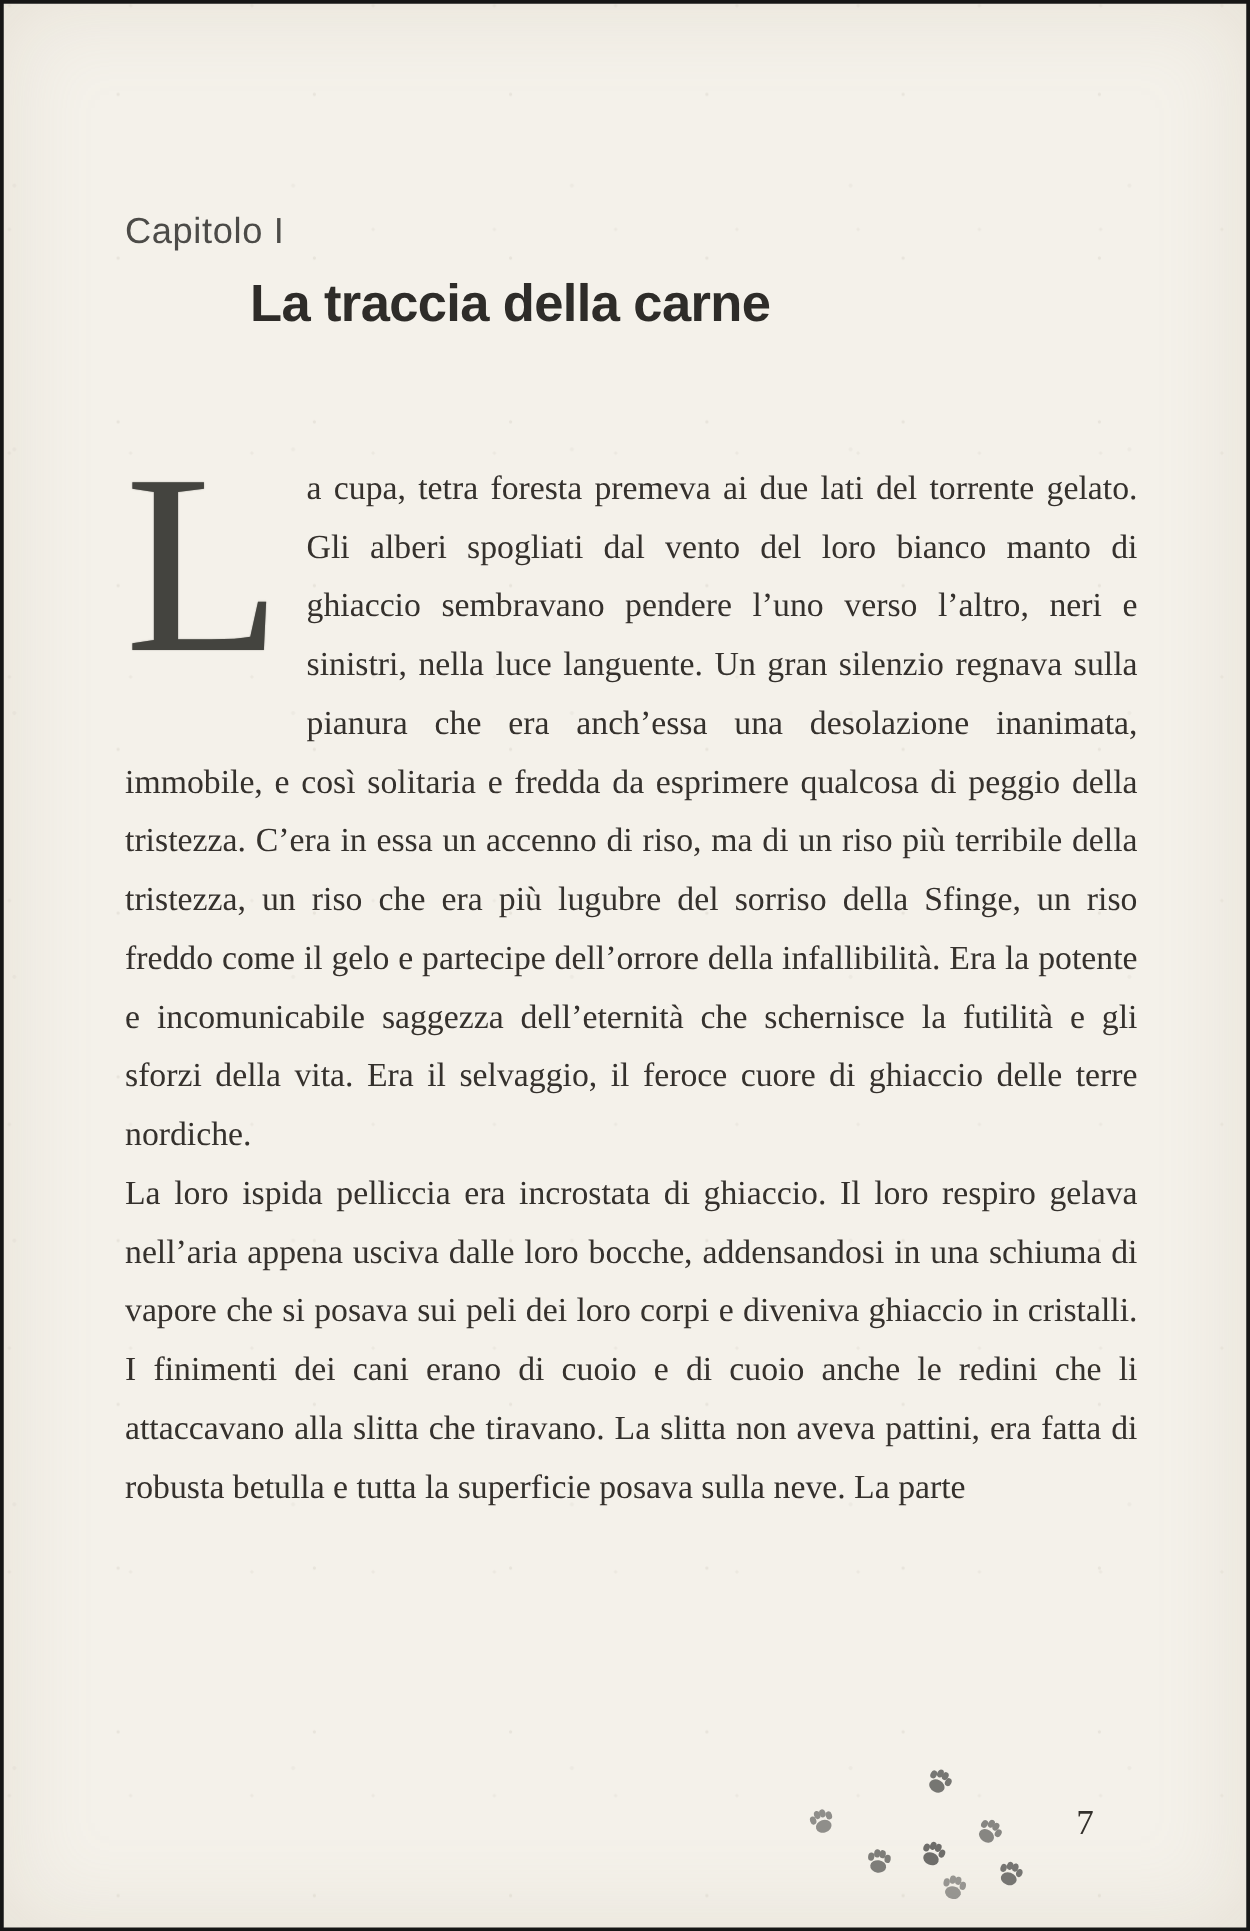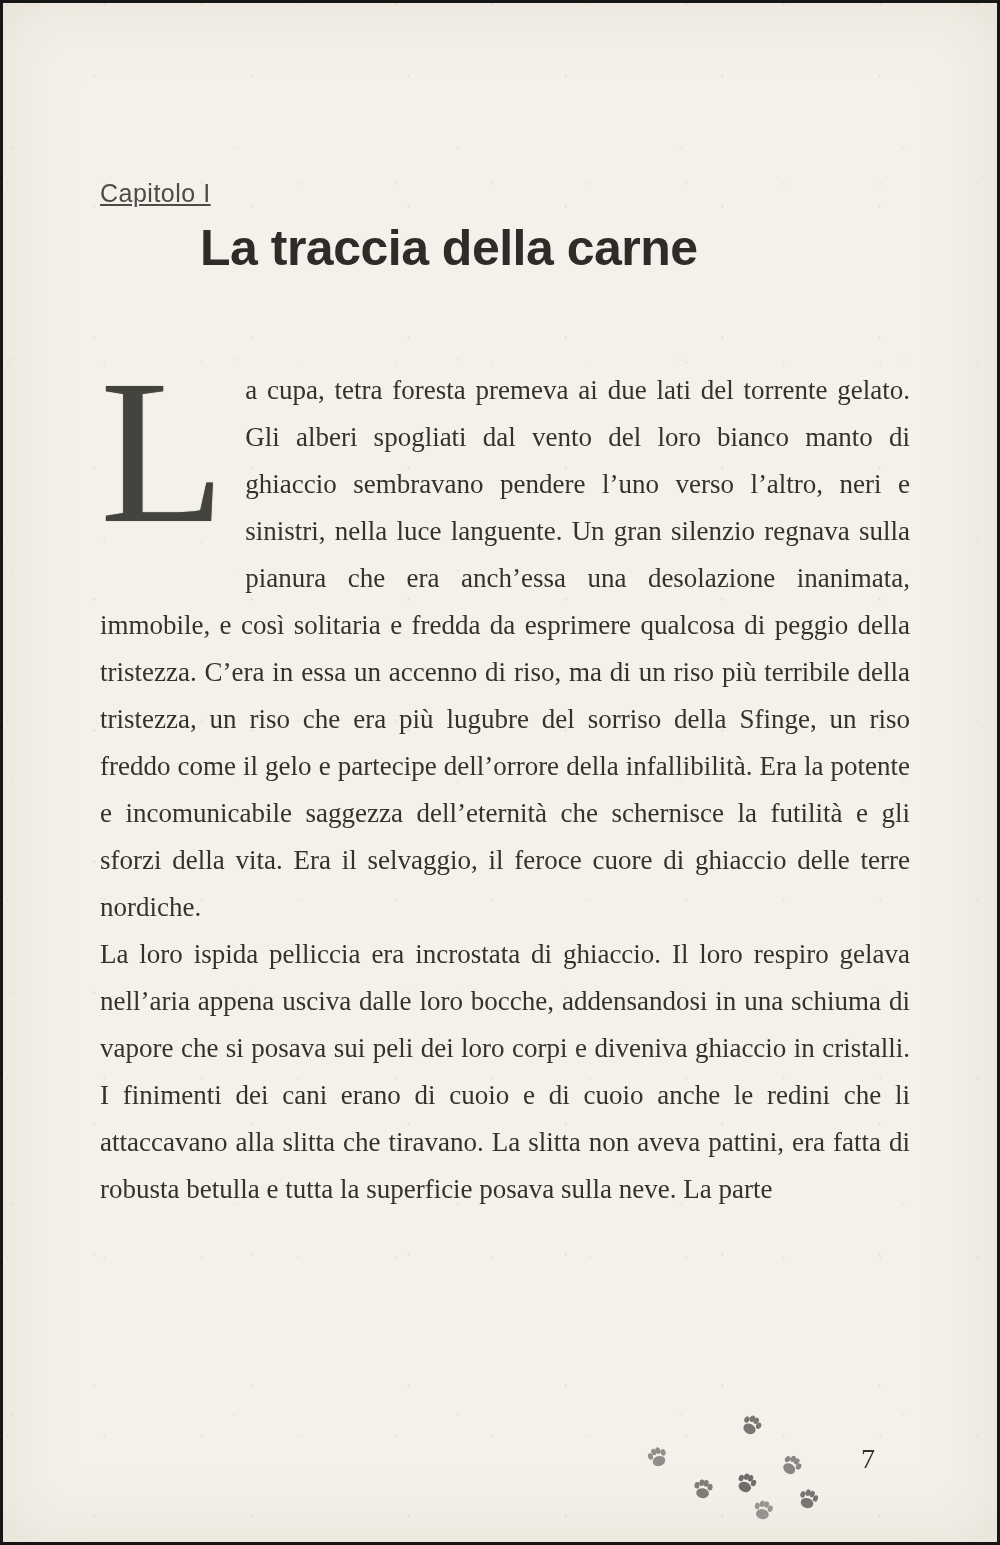--- a/index.html
+++ b/index.html
@@ -20,35 +20,34 @@
       radial-gradient(circle, rgba(110,100,80,0.05) 1.2px, transparent 2px);
     background-size: 157px 131px, 97px 179px, 223px 211px;
     background-position: 13px 7px, 53px 91px, 120px 40px;
     box-shadow: inset 0 0 70px rgba(180,168,140,0.22);
     overflow: hidden;
     font-family: "Liberation Serif", serif;
   }
   .chapter-label {
     position: absolute;
     left: 97px;
-    top: 176px;
+    top: 166px;
     font-family: "Liberation Sans", sans-serif;
-    font-size: 25px;
+    font-size: 29px;
     font-weight: 500;
     color: #4c4b48;
     letter-spacing: 0.5px;
-    text-decoration: underline;
   }
   .chapter-title {
     position: absolute;
     left: 197px;
     top: 216px;
     margin: 0;
     font-family: "Liberation Sans", sans-serif;
-    font-size: 50px;
+    font-size: 42px;
     font-weight: 700;
     color: #2e2c29;
     letter-spacing: -0.5px;
   }
   .body-text {
     position: absolute;
     left: 97px;
     top: 364px;
     width: 810px;
     font-size: 27px;

